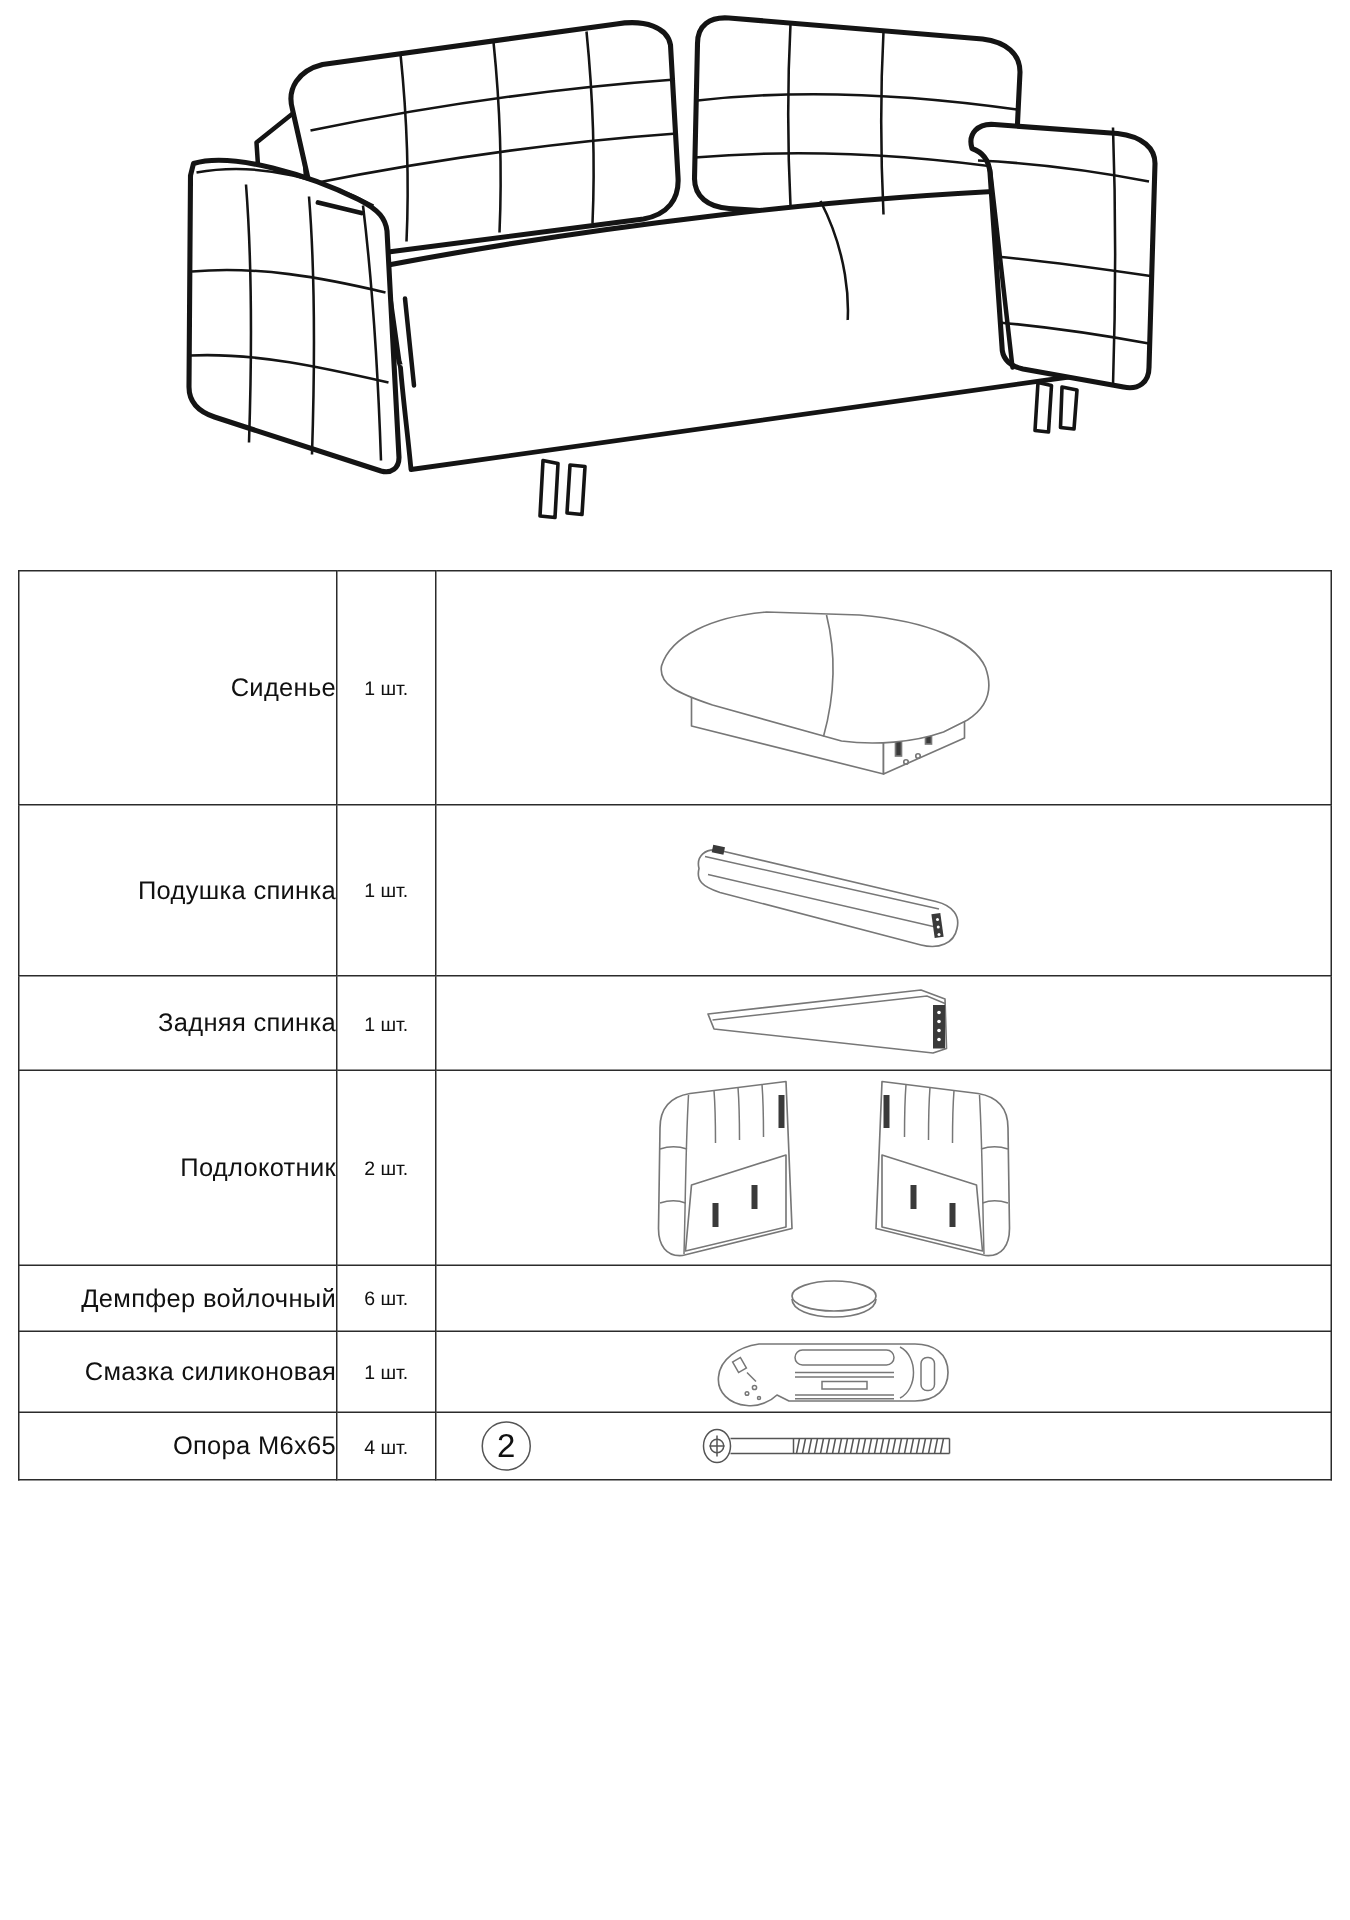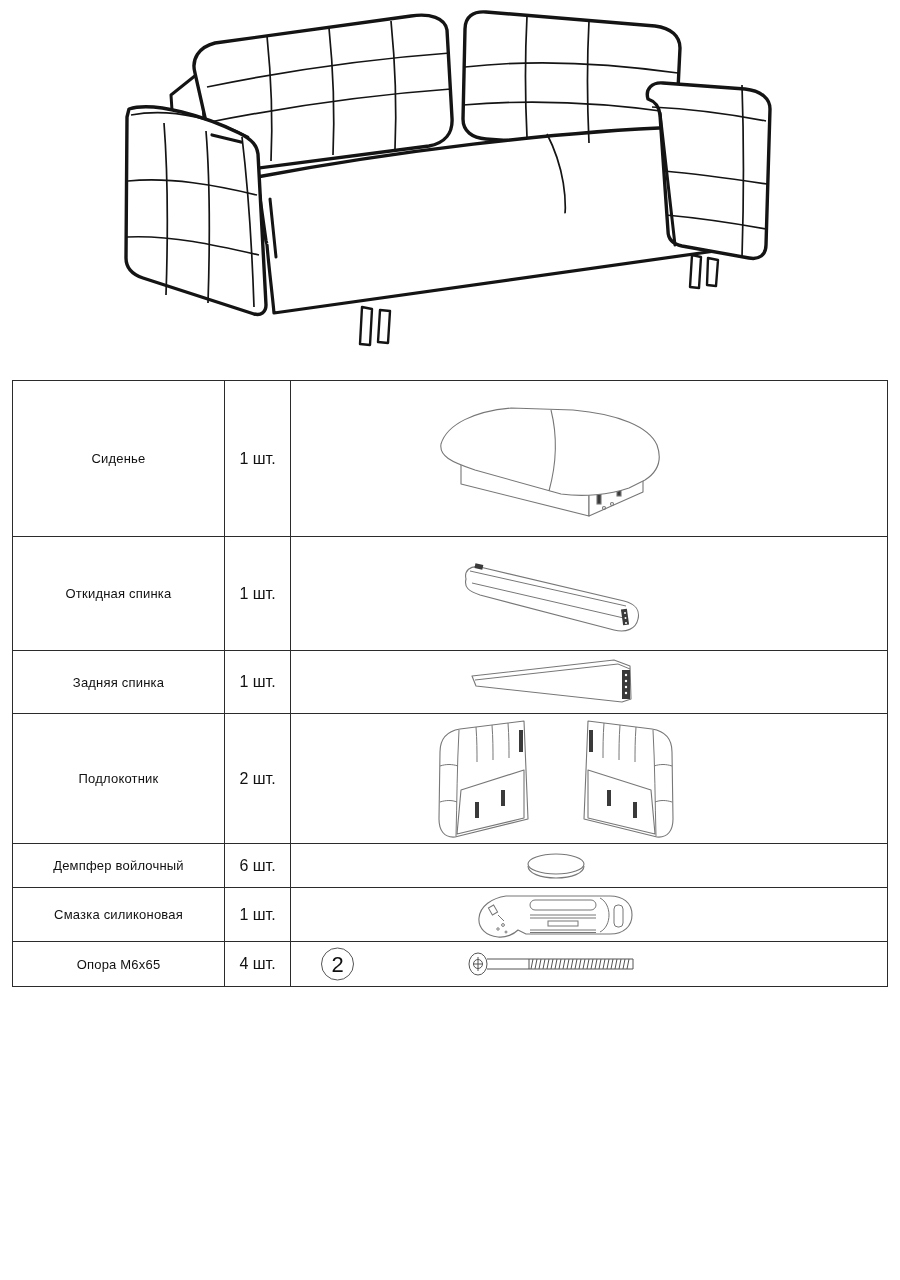--- a/index.html
+++ b/index.html
@@ -6,22 +6,22 @@
   body{
     width:900px;height:1280px;background:#ffffff;position:relative;
     font-family:"Liberation Sans", sans-serif;color:#111;
   }
   .hero{position:absolute;left:115px;top:3px;width:680px;height:345px;}
   table.parts{
     position:absolute;left:12px;top:380px;width:876px;
     border-collapse:collapse;table-layout:fixed;
   }
   table.parts td{border:1.5px solid #2b2b2b;padding:0;vertical-align:middle;}
-  td.c1{text-align:center;font-size:13px;letter-spacing:.2px;}
-  td.c2{text-align:center;font-size:16px;}
+  td.c1{text-align:right;font-size:17px;letter-spacing:.2px;}
+  td.c2{text-align:center;font-size:13px;}
   td.c3{position:relative;}
   .art{
     position:absolute;left:50%;top:50%;
     transform:translate(-50%,-50%) translateX(-33px);
     line-height:0;
   }
   .marker{
     position:absolute;left:30px;top:50%;transform:translateY(-50%);
     width:31px;height:31px;border:1.3px solid #555;border-radius:50%;
     display:flex;align-items:center;justify-content:center;
@@ -118,21 +118,21 @@
           <g fill="#fff" stroke="#777" stroke-width="1.1" stroke-linejoin="round">
             <path d="M10,44 C16,24 44,11 80,8 L142,10 C188,14 218,27 226,45 C231,59 228,71 214,80 L198,88 C178,95 152,97 130,94 L44,70 C20,62 8,56 10,44 Z"></path>
             <path d="M120,10 C126,34 126,62 118,91" fill="none"></path>
           </g>
         </svg>
             </span>
           </td>
     </tr>
 
     <tr style="height:114px">
-      <td class="c1"><span>Откидная спинка</span></td>
+      <td class="c1"><span>Подушка спинка</span></td>
       <td class="c2"><span>1 шт.</span></td>
       <td class="c3">
             <span class="art">
         <svg width="200" height="90" viewBox="0 0 200 90">
           <path d="M10,30 C8,22 14,16 24,18 L168,52 C180,55 184,62 182,70 C180,80 170,84 158,81 L24,46 C12,42 8,38 10,30 Z" fill="#fff" stroke="#777" stroke-width="1.1" stroke-linejoin="round"></path>
           <path d="M14,22 L170,57 M16,34 L172,70" fill="none" stroke="#777" stroke-width="1"></path>
           <rect x="19" y="15" width="8" height="5" fill="#3a3a3a" transform="rotate(12 23 17)"></rect>
           <rect x="166" y="60" width="6" height="16" fill="#3a3a3a" transform="rotate(-8 169 68)"></rect>
           <circle cx="169" cy="64" r="1" fill="#fff"></circle>
           <circle cx="169.5" cy="69" r="1" fill="#fff"></circle>

